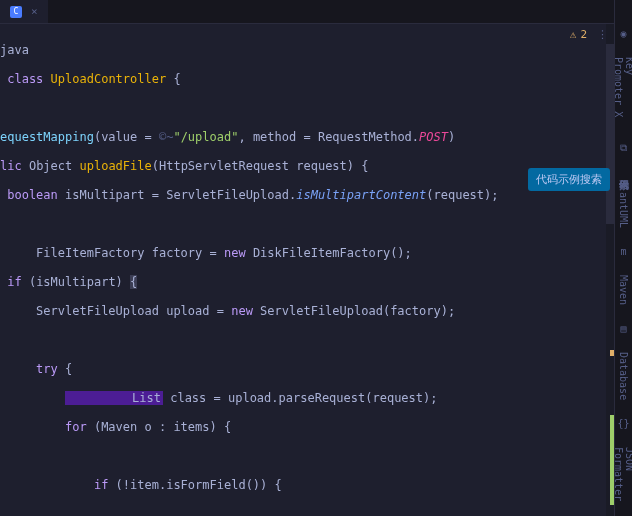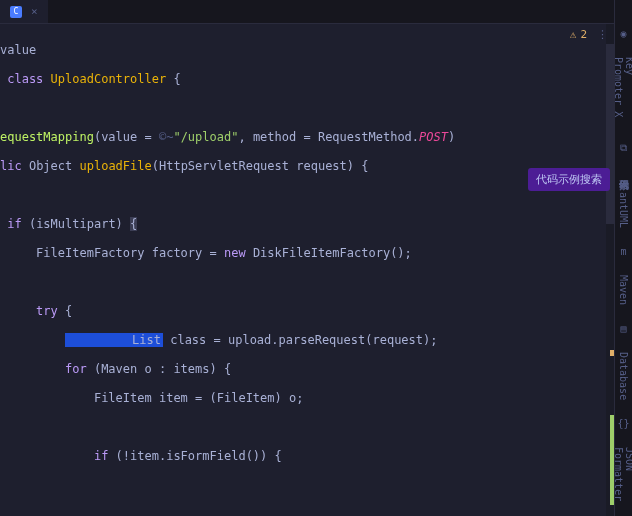--- a/index.html
+++ b/index.html
@@ -99,21 +99,21 @@
   display: flex;
   align-items: center;
   justify-content: center;
   color: #565f89;
   font-size: 10px;
 }
 .tooltip {
   position: absolute;
   right: 22px;
   top: 168px;
-  background: #4c1d95;
+  background: #0369a1;
   color: #c0caf5;
   padding: 4px 8px;
   font-size: 11px;
   border-radius: 3px;
   z-index: 10;
 }
 .scrollbar-track {
   position: absolute;
   right: 18px;
   top: 24px;
@@ -142,56 +142,57 @@
   width: 4px;
   height: 6px;
   background: #e0af68;
   top: 350px;
 }
 .kw2 { color: #bb9af7; margin-top: 24px; }
 .cls { color: #eab308; }
 .fn { color: #eab308; }
 .fn-i { color: #7aa2f7; font-style: italic; }
 .str { color: #9ece6a; }
-.ann { color: #bef264; }
+.ann { color: #7dd3fc; }
 .ann-i { color: #ec4899; font-style: italic; }
 .cmt { color: #565f89; font-style: italic; }
-.hl-box { background: #1d4ed8; padding: 0 2px; }
+.hl-box { background: #4c1d95; padding: 0 2px; }
 .bracket-hl { background: #3b3d54; }
 </style>
 </head>
 <body>
 
 <div class="tab-bar">
   <div class="tab">
     <span class="tab-icon">C</span>
     <span class="tab-close">×</span>
   </div>
 </div>
 
 <div class="warnings">
   <span class="warn-icon">⚠</span>
   <span class="warn-count">2</span>
   <span class="more-icon">⋮</span>
 </div>
 
 <div class="editor">
-<div class="line"><span>value</span></div>
+<div class="line"><span>java</span></div>
 <div class="line"><span class="kw2"> class </span><span class="cls">UploadController </span><span>{</span></div>
 <div class="line"> </div>
 <div class="line"><span class="ann">equestMapping</span><span>(value = </span><span class="cmt">©~</span><span class="str">"/upload"</span><span>, method = RequestMethod.</span><span class="ann-i">POST</span><span>)</span></div>
 <div class="line"><span class="kw2">lic </span><span>Object </span><span class="fn">uploadFile</span><span>(HttpServletRequest request) {</span></div>
-<div class="line"> </div>
+<div class="line"><span class="kw2"> boolean </span><span>isMultipart = ServletFileUpload.</span><span class="fn-i">isMultipartContent</span><span>(request);</span></div>
+<div class="line"> </div>
+<div class="line"><span>     FileItemFactory factory = </span><span class="kw2">new </span><span>DiskFileItemFactory();</span></div>
 <div class="line"><span class="kw2"> if </span><span>(isMultipart) </span><span class="bracket-hl">{</span></div>
-<div class="line"><span>     FileItemFactory factory = </span><span class="kw2">new </span><span>DiskFileItemFactory();</span></div>
+<div class="line"><span>     ServletFileUpload upload = </span><span class="kw2">new </span><span>ServletFileUpload(factory);</span></div>
 <div class="line"> </div>
 <div class="line"><span class="kw2">     try </span><span>{</span></div>
 <div class="line"><span>         </span><span class="hl-box">         List</span><span> class = upload.parseRequest(request);</span></div>
 <div class="line"><span class="kw2">         for </span><span>(Maven o : items) {</span></div>
-<div class="line"><span>             FileItem item = (FileItem) o;</span></div>
 <div class="line"> </div>
 <div class="line"><span class="kw2">             if </span><span>(!item.isFormField()) {</span></div>
 
 
 
 
 
 
 
 

